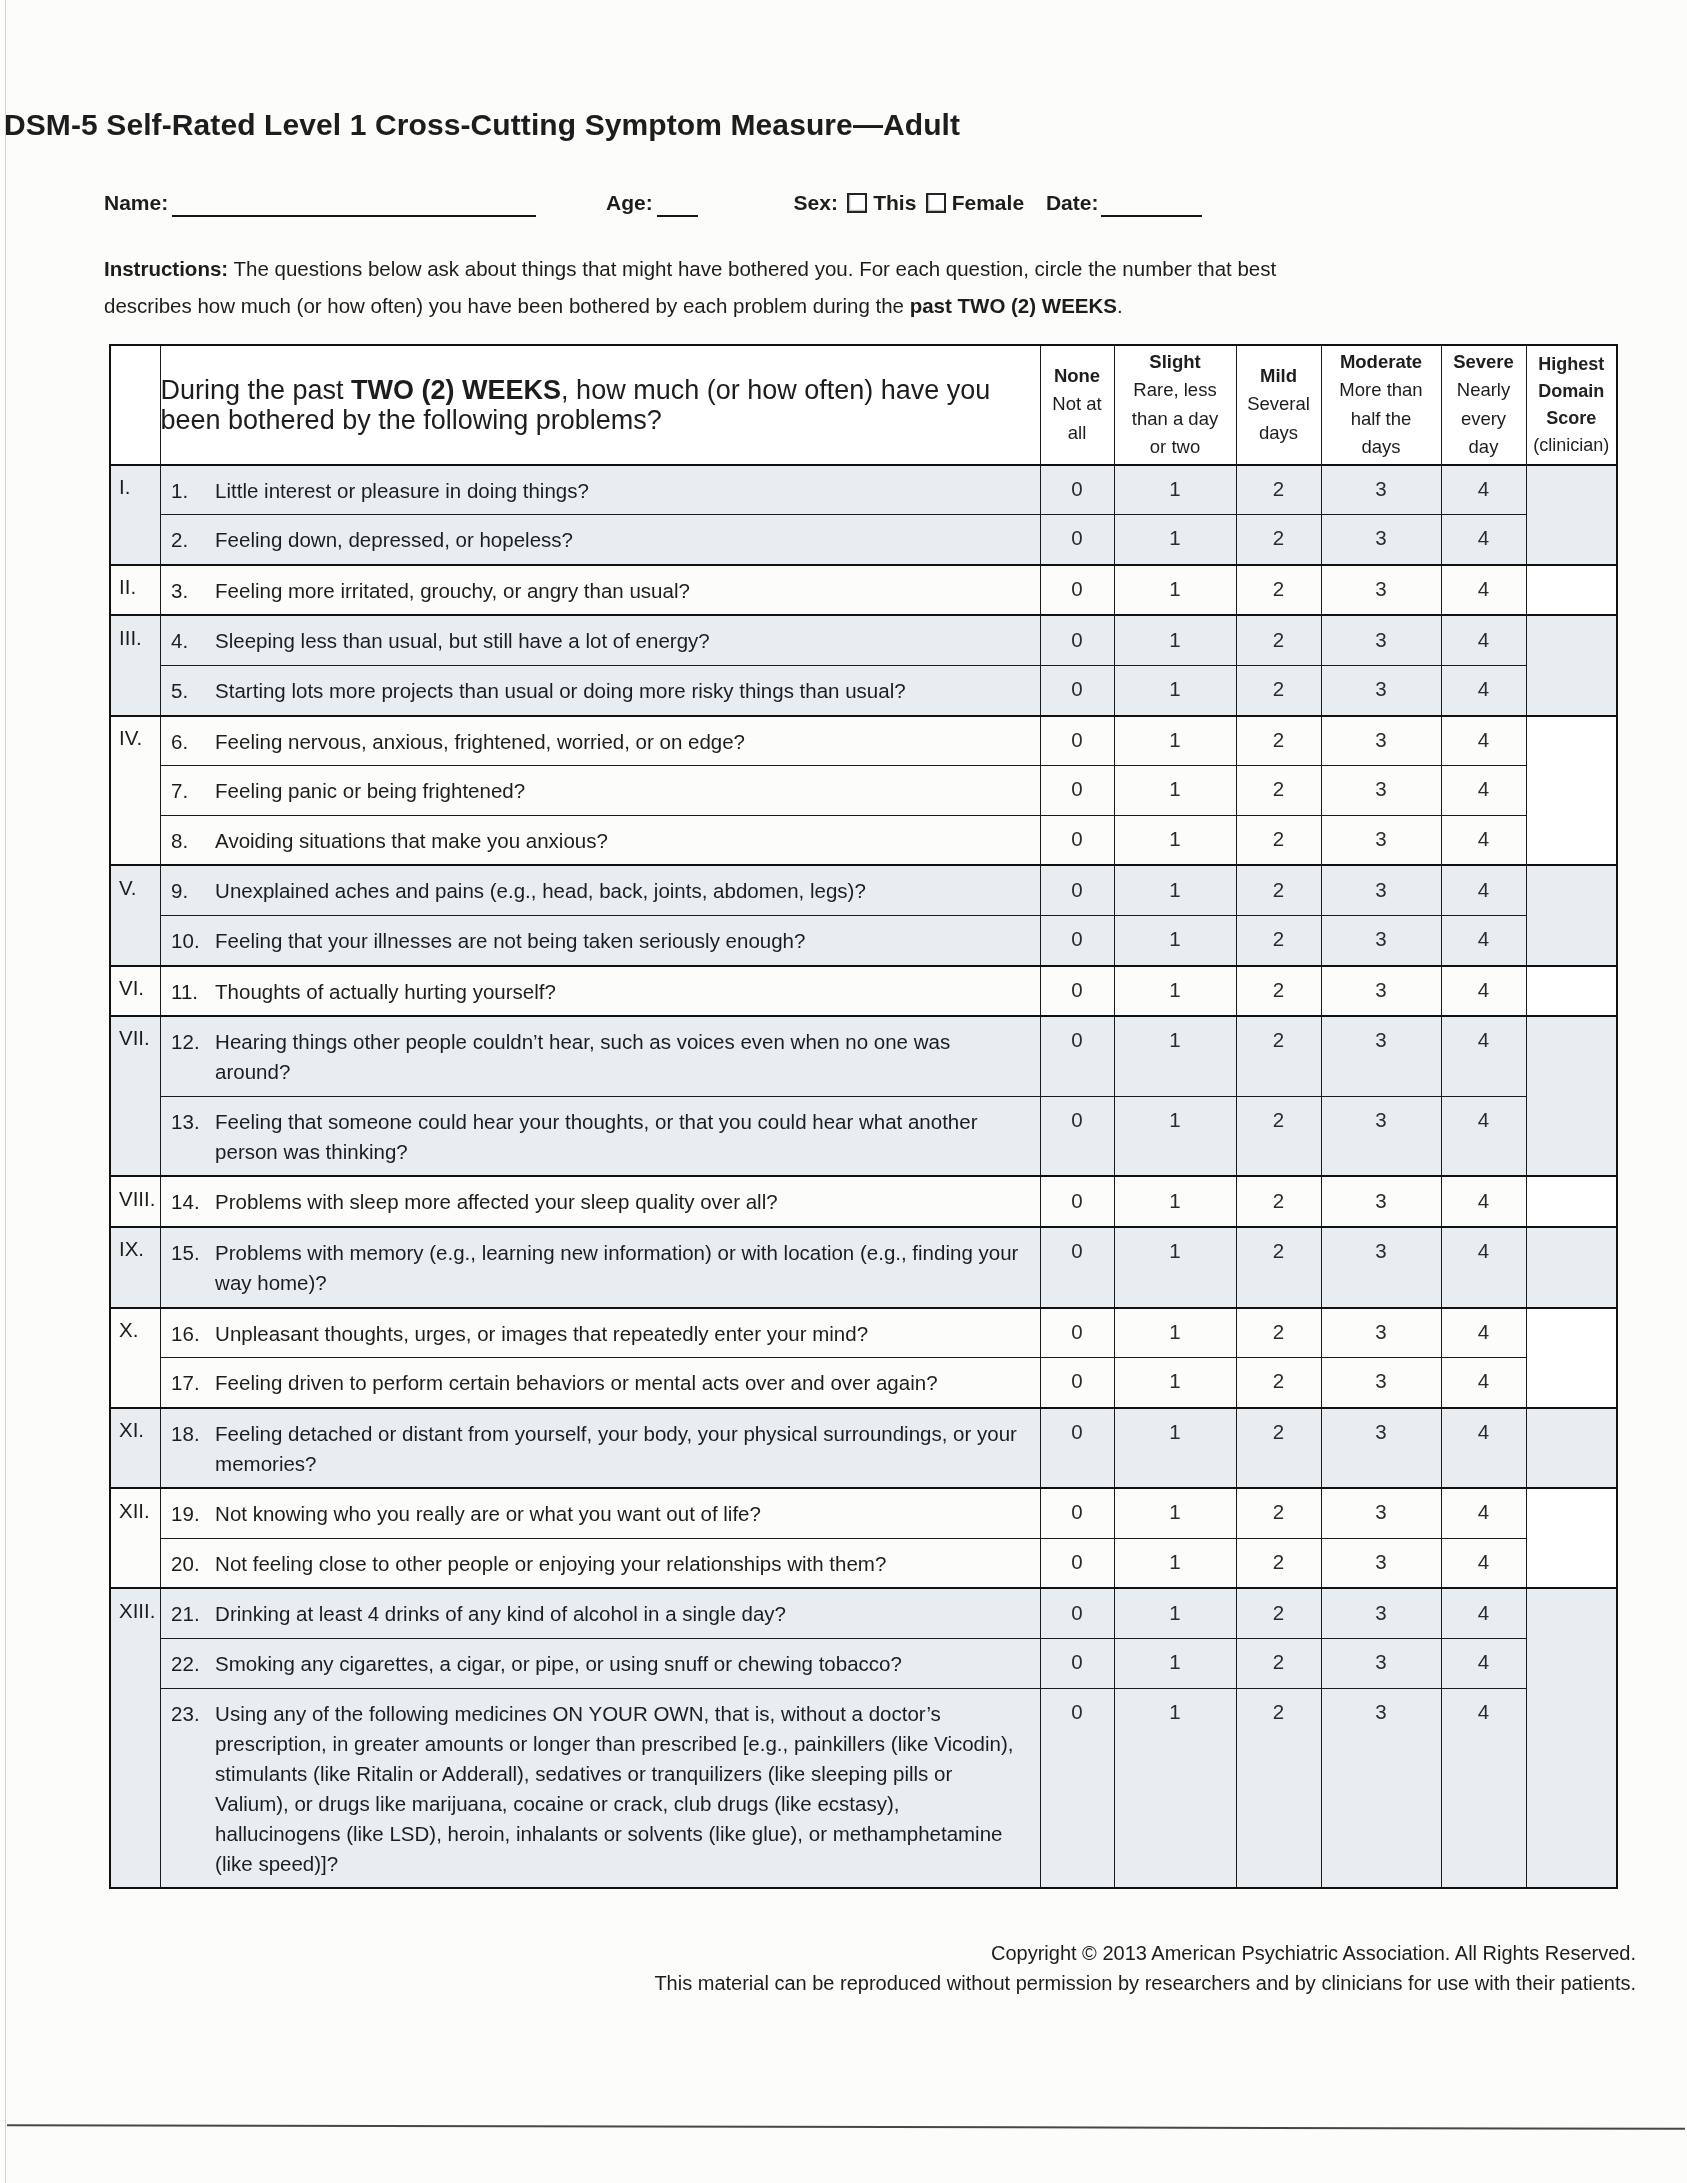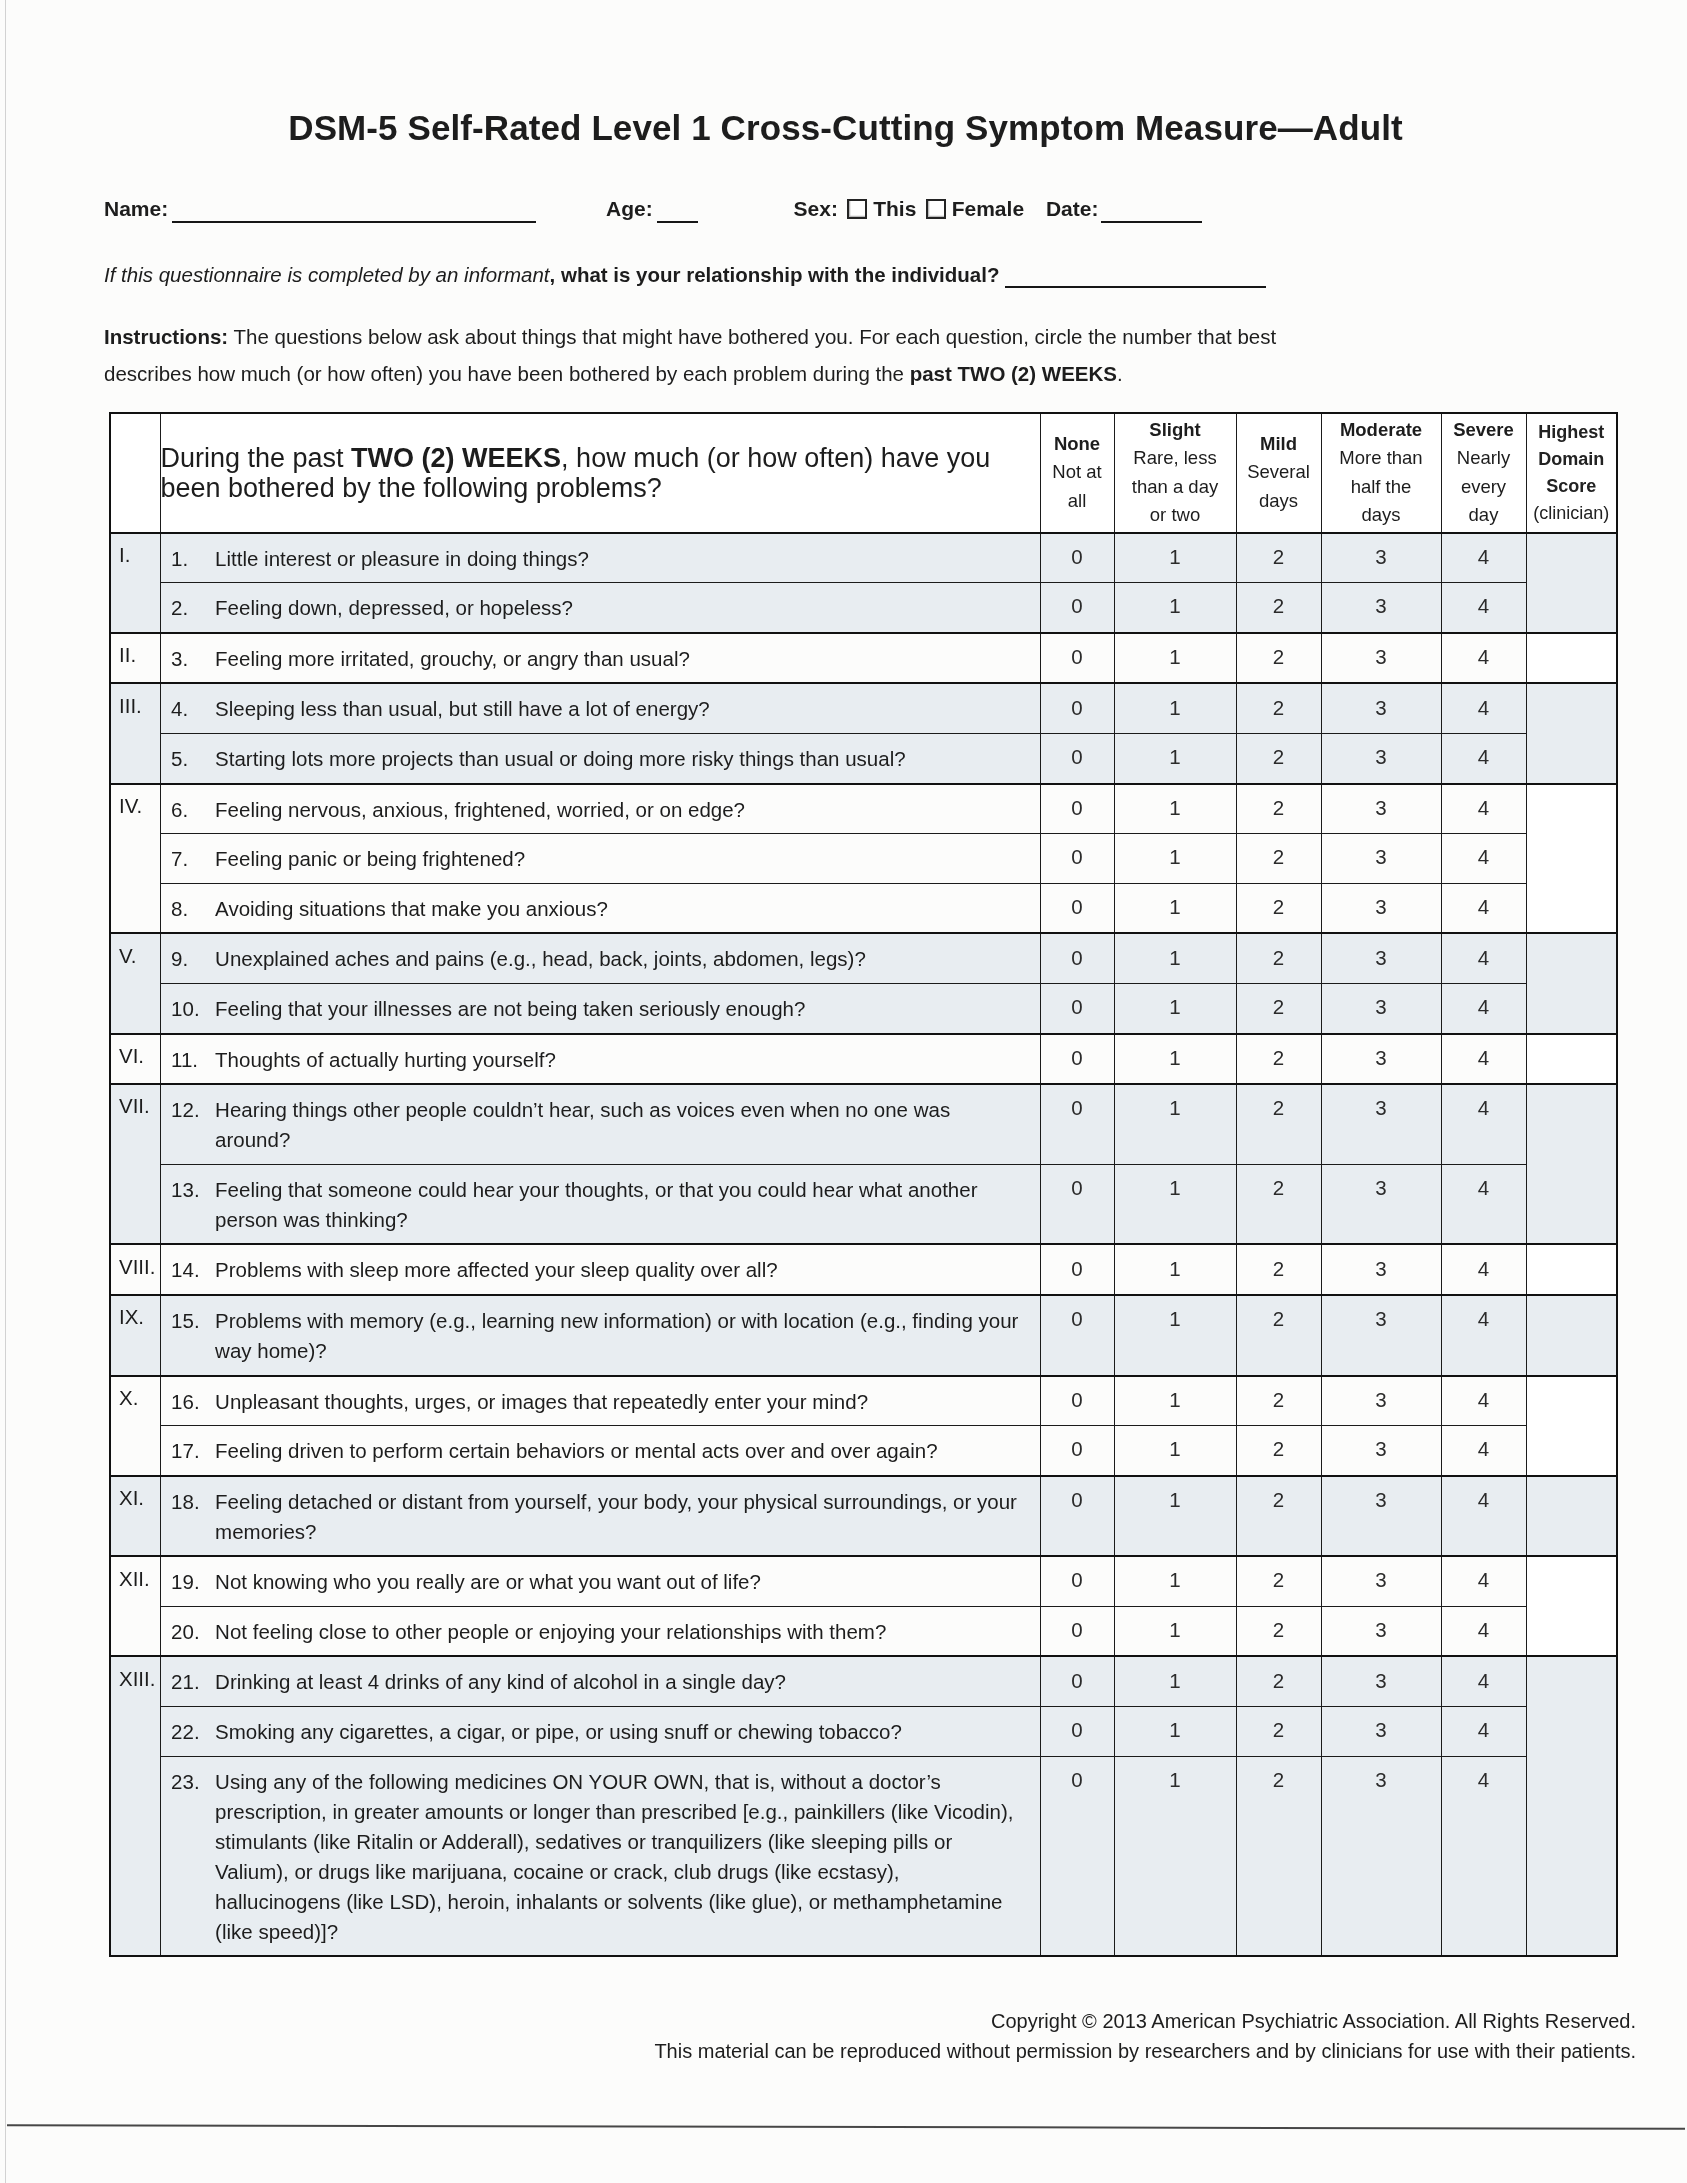--- a/index.html
+++ b/index.html
@@ -8,21 +8,21 @@
     background:#fcfcfb; color:#222;
     font-family:"Liberation Sans", sans-serif;
     -webkit-font-smoothing:antialiased;
   }
   .sheet { position:absolute; inset:0; }
 
   
   .scan-left-edge { position:absolute; left:4.6px; top:0; width:1.3px; height:2183px; background:#d2d2d2; }
   .scan-bottom-line { position:absolute; left:6.6px; top:2126px; width:1678px; height:2px; background:#474747; transform:rotate(0.12deg); }
 
-  .form-title { margin:108px 0 0 4px; text-align:center; font-size:35px; font-weight:bold; color:#1d1d1d; letter-spacing:0.1px; }
+  .form-title { margin:108px 0 0 4px; text-align:left; font-size:30px; font-weight:bold; color:#1d1d1d; letter-spacing:0.1px; }
 
   .fields { margin:49px 0 0 104px; font-size:21px; font-weight:bold; color:#1d1d1d; white-space:nowrap; }
   .blank { display:inline-block; border-bottom:2px solid #161616; height:6.6px; vertical-align:-6.6px; }
   .blank-name { width:364px; margin-left:4px; }
   .blank-age { width:41px; margin-left:4px; }
   .blank-date { width:101px; margin-left:2.6px; }
   .lbl-age { margin-left:64px; }
   .lbl-sex { margin-left:90px; }
   .lbl-date { margin-left:16px; }
   .checkbox { display:inline-block; width:16px; height:16px; border:2.6px solid #242424; background:#fff;
@@ -73,23 +73,20 @@
   <div class="form-title">DSM-5 Self-Rated Level 1 Cross-Cutting Symptom Measure—Adult</div>
 
   <div class="fields">
     <span>Name:</span><span class="blank blank-name"></span>
     <span class="lbl-age">Age:</span><span class="blank blank-age"></span>
     <span class="lbl-sex">Sex:</span><span class="checkbox"></span><span>This</span><span class="checkbox"></span><span>Female</span>
     <span class="lbl-date">Date:</span><span class="blank blank-date"></span>
   </div>
 
   <div class="informant">
-    <div>
-      <span class="it">If this questionnaire is completed by an informant</span><span class="bd">, what is your relationship with the individual?</span><span class="blank blank-rel"></span>
-    </div>
   </div>
 
   <div class="instructions">
     <div><span class="bd">Instructions:</span><span> The questions below ask about things that might have bothered you. For each question, circle the number that best</span></div>
     <div><span>describes how much (or how often) you have been bothered by each problem during the </span><span class="bd">past TWO (2) WEEKS</span><span>.</span></div>
   </div>
 
   <table class="measure">
     <colgroup>
       <col style="width:50px">

